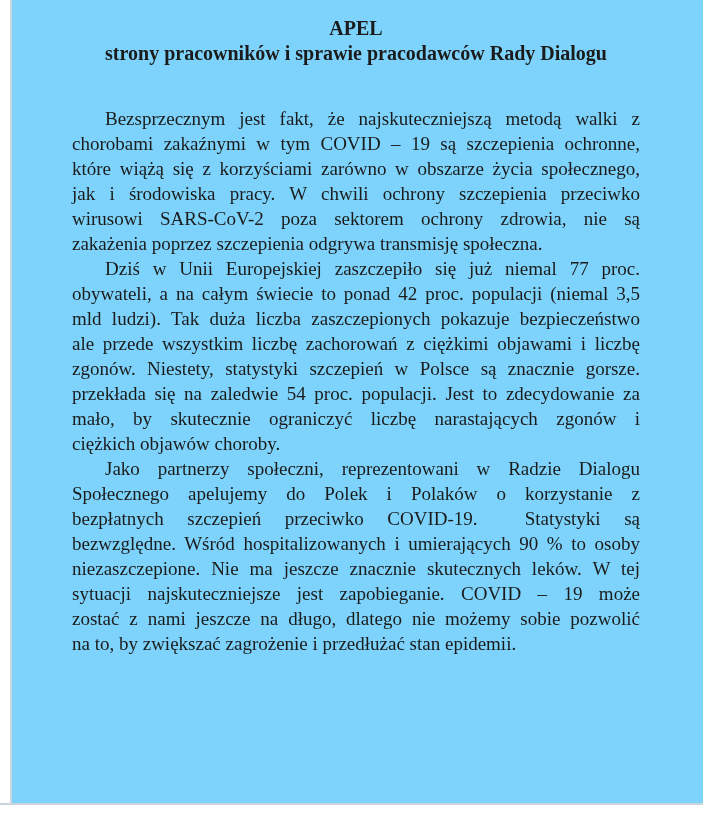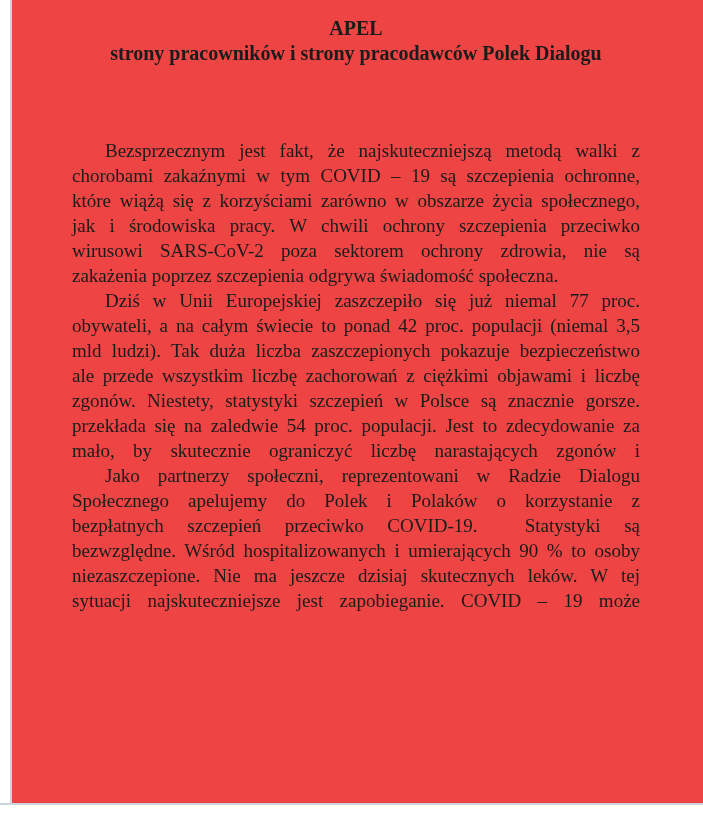--- a/index.html
+++ b/index.html
@@ -19,34 +19,34 @@
     background: #ccd4dc;
   }
   .h-edge {
     position: absolute; left: 0; top: 803px;
     width: 703px; height: 2px;
     background: #ccd4dc;
   }
   .page {
     position: absolute; left: 12px; top: 0;
     width: 691px; height: 803px;
-    background: #ef4444;
+    background: #7dd3fc;
     overflow: hidden;
   }
   .content {
     padding: 16px 63px 0 60px;
   }
   .doc-title .title-line {
     font-weight: bold;
     font-size: 20px;
     line-height: 25px;
     text-align: center;
   }
   .doc-body {
-    margin-top: 72px;
+    margin-top: 40px;
   }
   .text-line {
     font-size: 19px;
     line-height: 25px;
     text-align: justify;
     text-align-last: justify;
     white-space: normal;
   }
   .text-line.first { text-indent: 33px; }
   .text-line.last { text-align-last: left; }
@@ -54,43 +54,46 @@
 </head>
 <body>
 
 <div class="v-edge"></div>
 <div class="h-edge"></div>
 
 <div class="page">
   <div class="content">
     <div class="doc-title">
         <div class="title-line">APEL</div>
-        <div class="title-line">strony pracowników i strony pracodawców Polek Dialogu</div>
+        <div class="title-line">strony pracowników i sprawie pracodawców Rady Dialogu</div>
       </div>
     <div class="doc-body">
         <div class="paragraph">
           <div class="text-line first">Bezsprzecznym jest fakt, że najskuteczniejszą metodą walki z</div>
           <div class="text-line">chorobami zakaźnymi w tym COVID – 19 są szczepienia ochronne,</div>
           <div class="text-line">które wiążą się z korzyściami zarówno w obszarze życia społecznego,</div>
           <div class="text-line">jak i środowiska pracy. W chwili ochrony szczepienia przeciwko</div>
           <div class="text-line">wirusowi SARS-CoV-2 poza sektorem ochrony zdrowia, nie są</div>
-          <div class="text-line last">zakażenia poprzez szczepienia odgrywa świadomość społeczna.</div>
+          <div class="text-line last">zakażenia poprzez szczepienia odgrywa transmisję społeczna.</div>
         </div>
         <div class="paragraph">
           <div class="text-line first">Dziś w Unii Europejskiej zaszczepiło się już niemal 77 proc.</div>
           <div class="text-line">obywateli, a na całym świecie to ponad 42 proc. populacji (niemal 3,5</div>
           <div class="text-line">mld ludzi). Tak duża liczba zaszczepionych pokazuje bezpieczeństwo</div>
           <div class="text-line">ale przede wszystkim liczbę zachorowań z ciężkimi objawami i liczbę</div>
           <div class="text-line">zgonów. Niestety, statystyki szczepień w Polsce są znacznie gorsze.</div>
           <div class="text-line">przekłada się na zaledwie 54 proc. populacji. Jest to zdecydowanie za</div>
           <div class="text-line">mało, by skutecznie ograniczyć liczbę narastających zgonów i</div>
+          <div class="text-line last">ciężkich objawów choroby.</div>
         </div>
         <div class="paragraph">
           <div class="text-line first">Jako partnerzy społeczni, reprezentowani w Radzie Dialogu</div>
           <div class="text-line">Społecznego apelujemy do Polek i Polaków o korzystanie z</div>
           <div class="text-line">bezpłatnych szczepień przeciwko COVID-19.&nbsp; Statystyki są</div>
           <div class="text-line">bezwzględne. Wśród hospitalizowanych i umierających 90 % to osoby</div>
-          <div class="text-line">niezaszczepione. Nie ma jeszcze dzisiaj skutecznych leków. W tej</div>
+          <div class="text-line">niezaszczepione. Nie ma jeszcze znacznie skutecznych leków. W tej</div>
           <div class="text-line">sytuacji najskuteczniejsze jest zapobieganie. COVID – 19 może</div>
+          <div class="text-line">zostać z nami jeszcze na długo, dlatego nie możemy sobie pozwolić</div>
+          <div class="text-line last">na to, by zwiększać zagrożenie i przedłużać stan epidemii.</div>
         </div>
       </div>
   </div>
 </div>
 
 </body></html>

